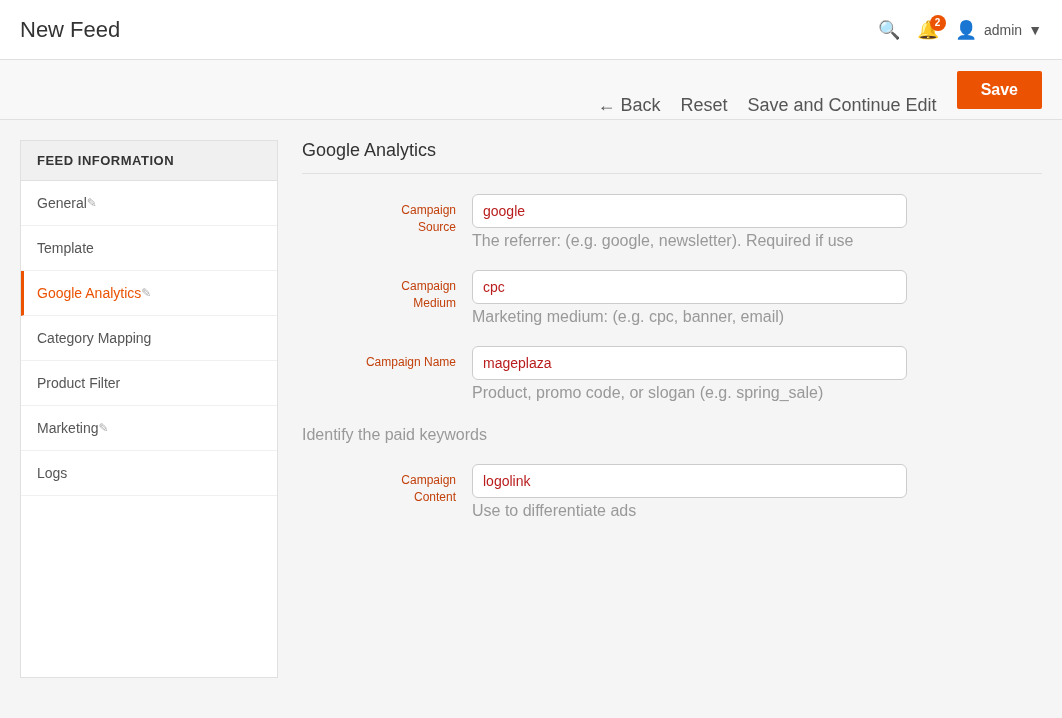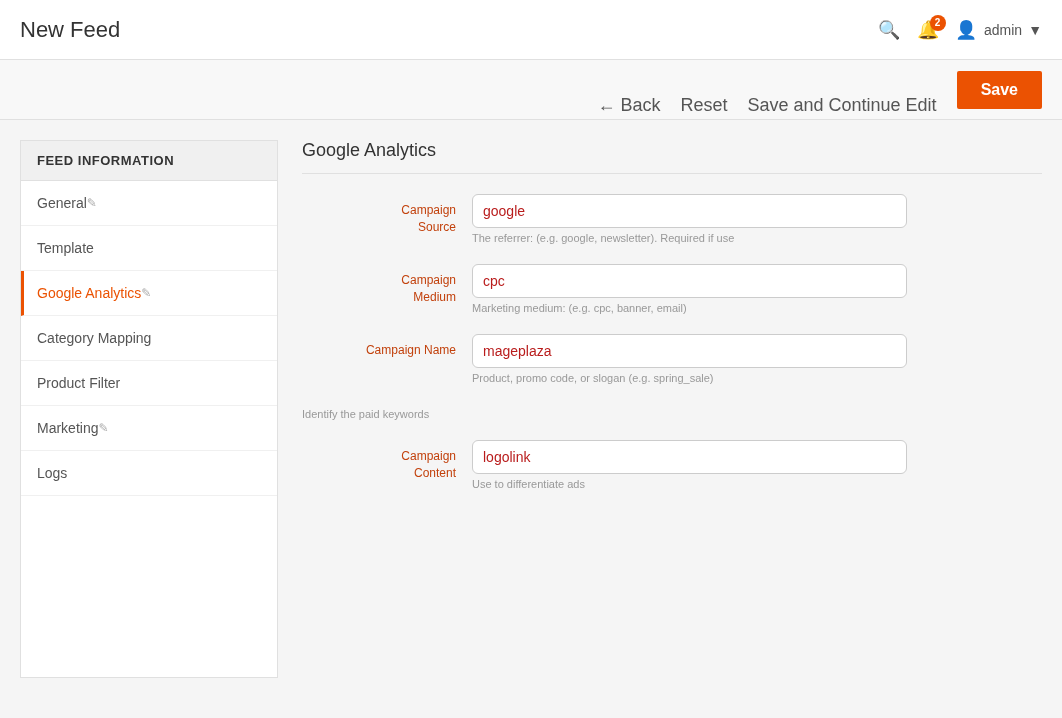--- a/index.html
+++ b/index.html
@@ -154,21 +154,21 @@
       width: 100%;
       max-width: 435px;
       padding: 8px 10px;
       border: 1px solid #ccc;
       border-radius: 6px;
       font-size: 14px;
       color: #b91c1c;
       background: #fff;
     }
     .form-hint {
-      font-size: 11px;
+      font-size: 16px;
       color: #999;
       margin-top: 4px;
     }
   </style>
 </head>
 <body>
 
 <div class="top-header">
   <span class="page-title">New Feed</span>
   <div class="header-icons">

